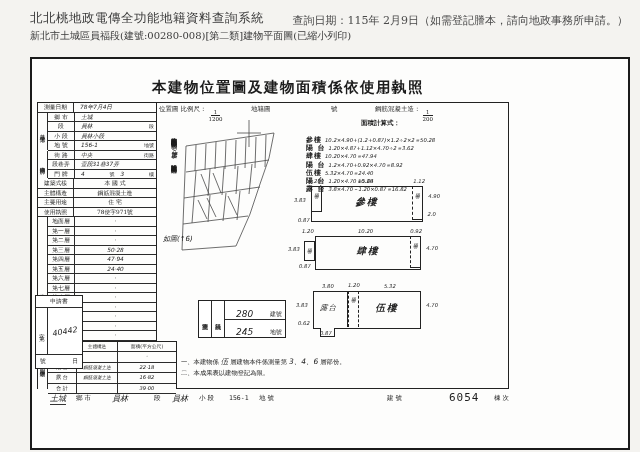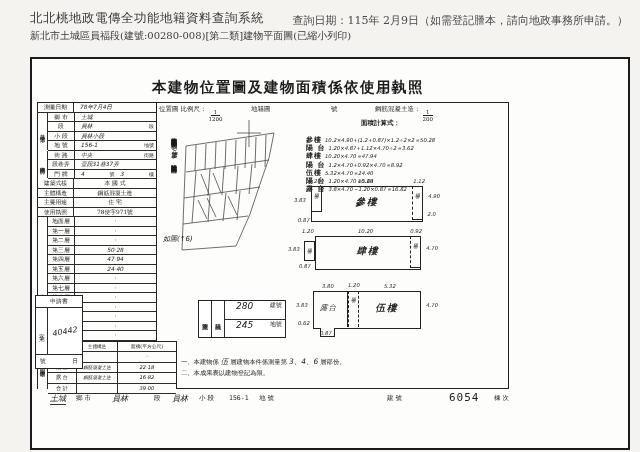--- a/index.html
+++ b/index.html
@@ -50,21 +50,21 @@
   .appb{height:46px;display:flex}
   .appv{writing-mode:vertical-rl;width:11px;border-right:.8px solid #2b2b2b;text-align:center;letter-spacing:2px;line-height:11px}
   .appn{flex:1;display:flex;align-items:center;justify-content:center;font-size:8px;transform:rotate(-10deg)}
   .appf{height:12px;line-height:12px;border-top:.8px solid #2b2b2b;display:flex;justify-content:space-between;padding:0 4px}
   
   .vstrip{left:127px;top:30px;height:238px;width:12px;writing-mode:vertical-rl;font-size:6px;line-height:1.05;letter-spacing:.3px}
   
   .retest{left:160px;top:197px;width:86px;height:36px;border:1.2px solid #222;display:flex;background:#fff;z-index:2}
   .rcol{writing-mode:vertical-rl;width:12px;border-right:.8px solid #2b2b2b;font-size:6px;text-align:center;line-height:12px}
   .rrows{flex:1;display:flex;flex-direction:column}
-  .rrow{flex:1;display:flex;align-items:flex-start;padding:0 3px}
+  .rrow{flex:1;display:flex;align-items:flex-end;padding:0 3px}
   .rrow:first-child{border-bottom:.8px solid #2b2b2b}
   .rv{flex:1;font-size:9px;padding-left:8px}
   .rl{font-size:6px}
   
   .calc-h{left:323px;top:16px;font-size:6.5px;font-weight:bold}
   .cline{position:absolute;left:268px;white-space:nowrap}
   .clabel{font-size:7px;font-weight:bold;letter-spacing:1px}
   .cform{font-size:5.3px;margin-left:3px}
   
   .plan{border:1.2px solid #222}

